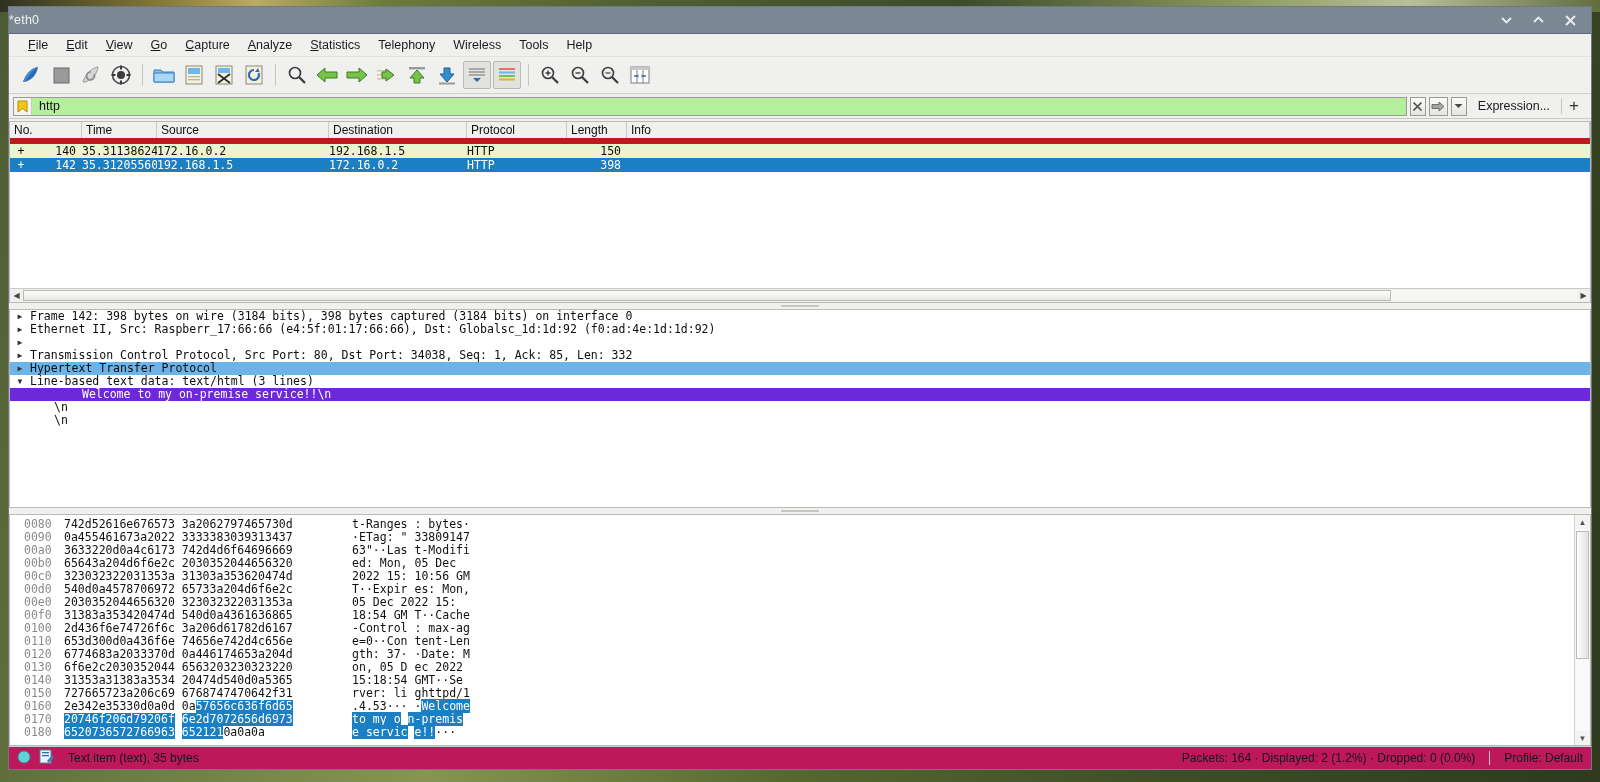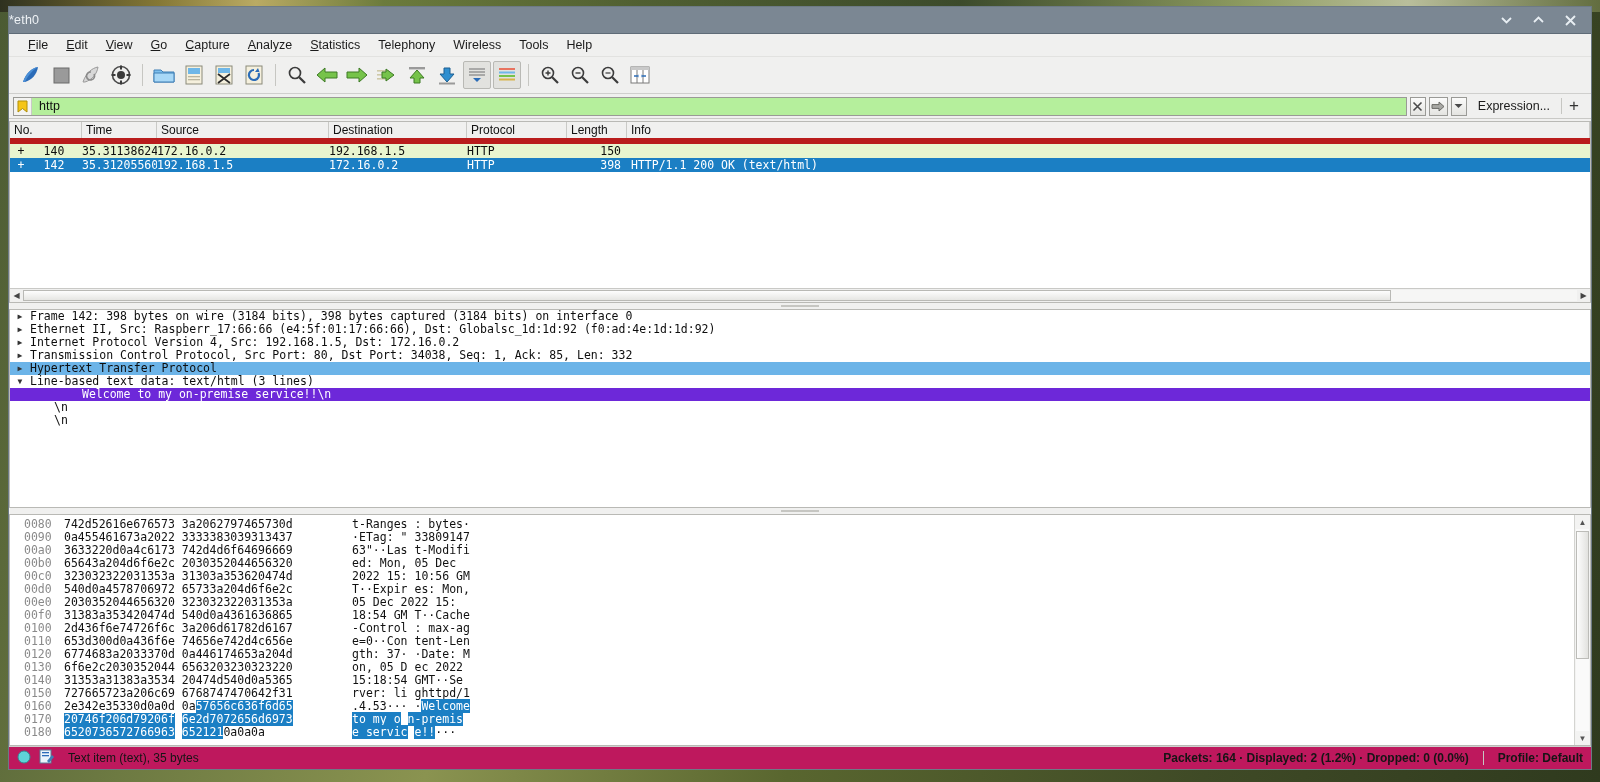--- a/index.html
+++ b/index.html
@@ -80,21 +80,21 @@
   .collist{display:flex;height:16px;background:#f0f0ef;border-bottom:6px solid #b91c1c;
     font-size:12px;color:#111;flex:0 0 auto;}
   .collist div{border-right:1px solid #c9c9c6;padding-left:4px;box-sizing:border-box;
     line-height:16px;overflow:hidden;white-space:nowrap;}
   .rows{flex:1;overflow:hidden;font-family:"DejaVu Sans Mono",monospace;font-size:11.5px;}
   .prow{display:flex;height:14px;line-height:14px;white-space:nowrap;}
   .prow.r1{background:#e8f5cf;color:#0d0d0d;}
   .prow.r2{background:#1b7fc4;color:#ffffff;}
   .prow .c{box-sizing:border-box;overflow:hidden;}
   .c-exp{width:22px;text-align:center;}
-  .c-no{width:50px;text-align:center;padding-right:6px;}
+  .c-no{width:50px;text-align:right;padding-right:6px;}
   .c-time{width:75px;}
   .c-src{width:172px;}
   .c-dst{width:138px;}
   .c-proto{width:100px;}
   .c-len{width:60px;text-align:right;padding-right:6px;}
   .c-info{flex:1;padding-left:4px;}
   .hscroll{
     height:13px;background:#f0f0ef;border-top:1px solid #c9c9c6;display:flex;align-items:center;
     flex:0 0 auto;position:relative;
   }
@@ -134,21 +134,21 @@
   .vs-arrow{height:14px;width:13px;display:flex;align-items:center;justify-content:center;font-size:8px;color:#555;}
   .vs-track{flex:1;width:13px;position:relative;background:#fafafa;}
   .vs-thumb{position:absolute;left:0;top:2px;width:13px;height:128px;background:linear-gradient(90deg,#fdfdfd,#e2e2df);border:1px solid #bcbcb8;box-sizing:border-box;}
   
   .statusbar{
     height:22px;background:#be185d;border-top:1px solid #cfcfcd;
     display:flex;align-items:center;flex:0 0 auto;font-size:12px;color:#151515;
     padding:0 8px;gap:8px;
   }
   .sb-text{margin-left:6px;}
-  .sb-right{margin-left:auto;display:flex;align-items:center;gap:14px;font-weight:bold;}
+  .sb-right{margin-left:auto;display:flex;align-items:center;gap:14px;}
   .sb-sep{width:1px;height:14px;background:#c6c6c2;}
 </style>
 </head>
 <body>
 
 <div class="desktop"></div>
 
 <div class="win">
 
   <div class="titlebar">
@@ -385,21 +385,20 @@
         <div class="c c-len">150</div>
       </div>
       <div class="prow r2">
         <div class="c c-exp">+</div>
         <div class="c c-no">142</div>
         <div class="c c-time">35.312055604</div>
         <div class="c c-src">192.168.1.5</div>
         <div class="c c-dst">172.16.0.2</div>
         <div class="c c-proto">HTTP</div>
         <div class="c c-len">398</div>
-        <div class="c c-info">HTTP/1.1 200 OK  (text/html)</div>
       </div>
     </div>
     <div class="hscroll">
       <div class="hs-arrow">◀</div>
       <div class="hs-track">
         <div class="hs-thumb"></div>
       </div>
       <div class="hs-arrow">▶</div>
     </div>
   </div>
@@ -412,21 +411,20 @@
     <div class="drow">
       <span class="tw">▶</span>
       <span>Frame 142: 398 bytes on wire (3184 bits), 398 bytes captured (3184 bits) on interface 0</span>
     </div>
     <div class="drow">
       <span class="tw">▶</span>
       <span>Ethernet II, Src: Raspberr_17:66:66 (e4:5f:01:17:66:66), Dst: Globalsc_1d:1d:92 (f0:ad:4e:1d:1d:92)</span>
     </div>
     <div class="drow">
       <span class="tw">▶</span>
-      <span>Internet Protocol Version 4, Src: 192.168.1.5, Dst: 172.16.0.2</span>
     </div>
     <div class="drow">
       <span class="tw">▶</span>
       <span>Transmission Control Protocol, Src Port: 80, Dst Port: 34038, Seq: 1, Ack: 85, Len: 332</span>
     </div>
     <div class="drow sel-light">
       <span class="tw">▶</span>
       <span>Hypertext Transfer Protocol</span>
     </div>
     <div class="drow">

